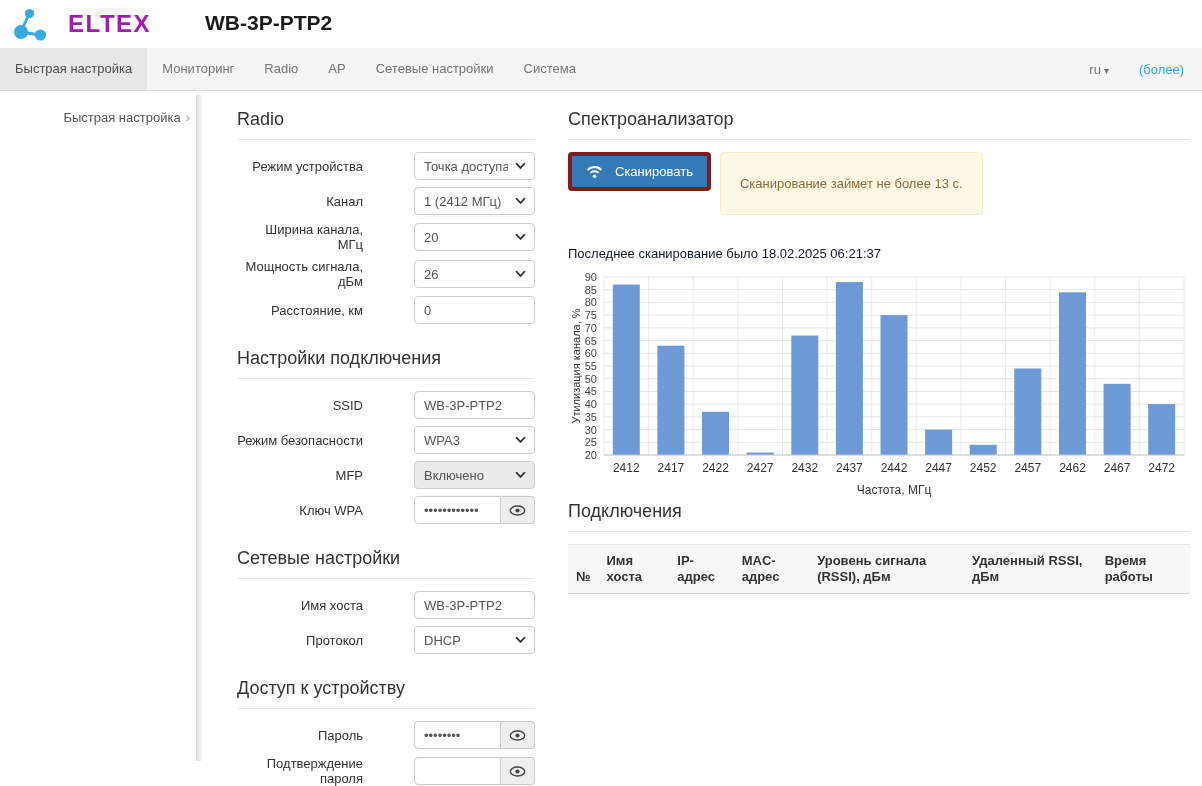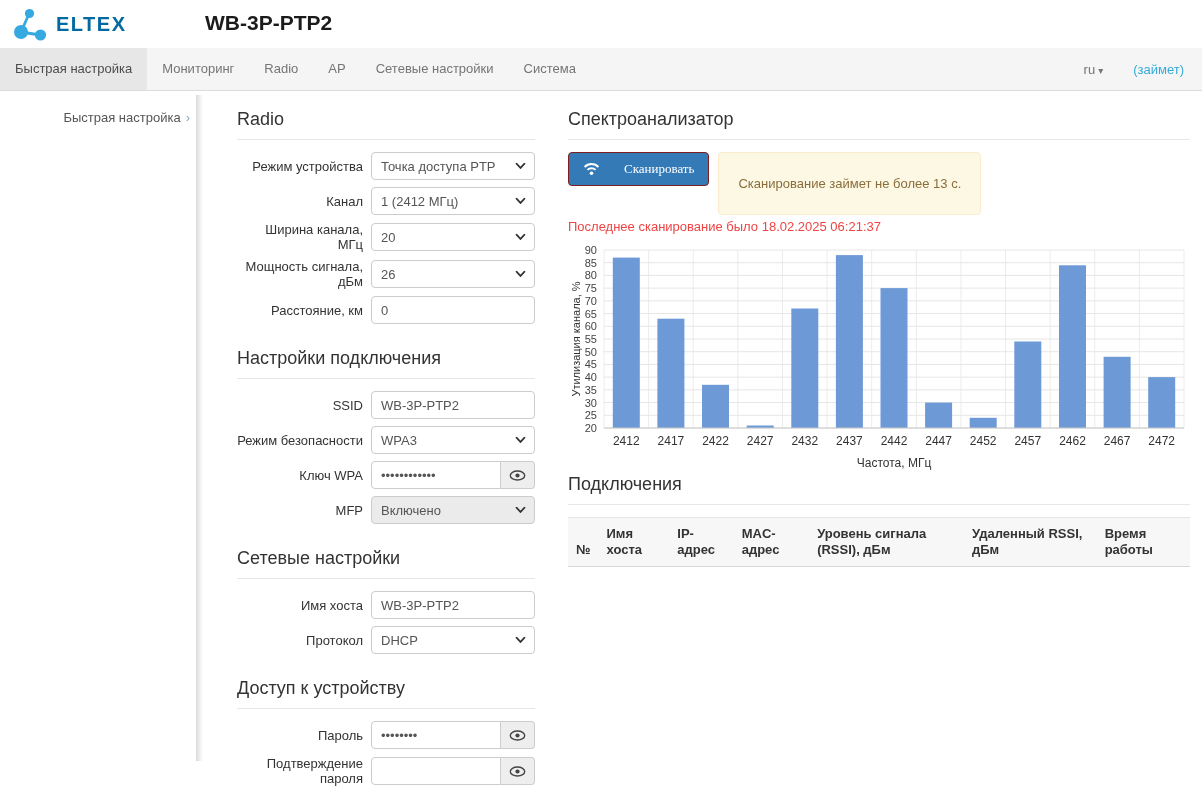--- a/index.html
+++ b/index.html
@@ -4,21 +4,21 @@
 <style>
   html,body{margin:0;padding:0;}
   body{
     width:1202px;height:786px;position:relative;overflow:hidden;
     background:#fff;color:#333;
     font-family:"Liberation Sans",sans-serif;
   }
   
   .header{position:absolute;top:0;left:0;right:0;height:48px;background:#fff;}
   .logo{position:absolute;left:12px;top:6px;display:flex;align-items:center;cursor:pointer;}
-  .logo-text{font-size:20px;font-weight:bold;color:#0369a1;letter-spacing:1.5px;line-height:34px;margin-left:8px;}
+  .logo-text{font-size:24px;font-weight:bold;color:#a21caf;letter-spacing:1.5px;line-height:34px;margin-left:20px;}
   .device-title{position:absolute;left:205px;top:11px;font-size:21px;font-weight:bold;color:#1b1b1b;}
   
   .navbar{position:absolute;top:48px;left:0;right:0;height:42px;background:#f5f5f5;border-bottom:1px solid #dcdcdc;display:flex;align-items:stretch;}
   .tab{padding:0 15px;line-height:42px;font-size:13px;color:#757575;cursor:pointer;white-space:nowrap;}
   .tab.active{background:#e7e7e7;color:#4d4d4d;}
   .nav-right{margin-left:auto;display:flex;align-items:center;padding-right:18px;gap:30px;font-size:13px;}
   .lang{color:#757575;cursor:pointer;}
   .caret{font-size:10px;color:#757575;margin-left:3px;}
   .logout{color:#35aad9;cursor:pointer;text-decoration:none;}
   
@@ -27,37 +27,37 @@
   .bc-chev{color:#8fa6b5;margin-left:5px;}
   .divider{position:absolute;left:196px;top:4px;height:666px;width:7px;
     background:linear-gradient(to right, rgba(0,0,0,0.14), rgba(0,0,0,0));}
   .form-col{position:absolute;left:237px;top:18px;width:298px;}
   .right-col{position:absolute;left:568px;top:18px;width:622px;}
   
   h2.section{font-size:18px;font-weight:normal;color:#333;margin:0 0 12px 0;padding:0 0 9px 0;border-bottom:1px solid #e6e6e6;}
   .form-section{margin-top:24px;}
   .form-section:first-child{margin-top:0;}
   
-  .form-row{display:flex;align-items:center;margin-bottom:7px;}
+  .form-row{display:flex;align-items:center;margin-bottom:7px;gap:43px;}
   .ctl-label{width:126px;flex:none;text-align:right;font-size:13px;color:#333;line-height:15px;margin-right:8px;}
   .ctl{flex:1;display:flex;min-width:0;}
   .input,.select{height:28px;box-sizing:border-box;border:1px solid #ccc;border-radius:4px;background:#fff;font-size:13px;color:#555;width:100%;}
   input.input{padding:0 9px;font-family:inherit;outline:none;}
   .select{position:relative;display:flex;align-items:center;padding:0 26px 0 9px;cursor:pointer;}
   .select .sel-val{overflow:hidden;white-space:nowrap;}
   .select .chev{position:absolute;right:8px;top:50%;transform:translateY(-50%);line-height:0;}
   .select.disabled{background:#ebebeb;}
   .group{display:flex;width:100%;}
   .group .input{border-top-right-radius:0;border-bottom-right-radius:0;min-width:0;}
   .addon{width:34px;height:28px;box-sizing:border-box;border:1px solid #ccc;border-left:none;border-radius:0 4px 4px 0;background:#eee;display:flex;align-items:center;justify-content:center;cursor:pointer;flex:none;}
   
   .scan-row{display:flex;align-items:flex-start;margin-top:12px;}
-  .btn-scan{display:inline-flex;align-items:center;gap:24px;background:#337ab7;border:1px solid #7f1d1d;color:#fff;font-size:13px;border-radius:4px;padding:8px 14px;cursor:pointer;font-family:Liberation Serif, serif;}
+  .btn-scan{display:inline-flex;align-items:center;gap:12px;background:#337ab7;border:4px solid #7f1d1d;color:#fff;font-size:13px;border-radius:4px;padding:8px 14px;cursor:pointer;font-family:Liberation Sans, sans-serif;}
   .alert{margin-left:9px;background:#fcf8e3;border:1px solid #faebcc;border-radius:4px;color:#8a6d3b;font-size:13px;padding:23px 19px;}
-  .last-scan{margin-top:4px;font-size:13px;color:#ef4444;}
+  .last-scan{margin-top:31px;font-size:13px;color:#0f172a;}
   #chart{margin-top:6px;}
   .conn-title{margin-top:14px;}
   table.conn{width:100%;border-collapse:collapse;margin-top:12px;}
   table.conn th{font-size:13px;color:#333;text-align:left;vertical-align:bottom;padding:8px;background:#f7f7f7;border-top:1px solid #e4e4e4;border-bottom:1px solid #d8d8d8;font-weight:bold;line-height:16px;}
 </style>
 </head>
 <body>
 
 <div class="header">
   <div class="logo">
@@ -81,21 +81,21 @@
       <div class="tab">Мониторинг</div>
       <div class="tab">Radio</div>
       <div class="tab">AP</div>
       <div class="tab">Сетевые настройки</div>
       <div class="tab">Система</div>
     </div>
   <div class="nav-right">
     <span class="lang">
       <span>ru</span><span class="caret">▾</span>
     </span>
-    <a class="logout">(займет)</a>
+    <a class="logout">(более)</a>
   </div>
 </div>
 
 <div class="content">
   <div class="breadcrumb">
     <span>Быстрая настройка</span><span class="bc-chev">›</span>
   </div>
   <div class="divider"></div>
 
   <div id="form-col" class="form-col">
@@ -158,48 +158,48 @@
           <label class="ctl-label">SSID</label>
           <div class="ctl">
             <input type="text" class="input" value="WB-3P-PTP2" style="">
           </div>
         </div>
         <div class="form-row">
           <label class="ctl-label">Режим безопасности</label>
           <div class="ctl">
             <div class="select">
               <span class="sel-val">WPA3</span>
+              <span class="chev"><svg width="11" height="7" viewBox="0 0 11 7">
+                  <path d="M1.5 1.2 L5.5 5.4 L9.5 1.2" stroke="#333" stroke-width="1.7" fill="none" stroke-linecap="round"></path>
+                </svg></span>
+            </div>
+          </div>
+        </div>
+        <div class="form-row">
+          <label class="ctl-label">MFP</label>
+          <div class="ctl">
+            <div class="select disabled">
+              <span class="sel-val">Включено</span>
               <span class="chev"><svg width="11" height="7" viewBox="0 0 11 7">
                   <path d="M1.5 1.2 L5.5 5.4 L9.5 1.2" stroke="#333" stroke-width="1.7" fill="none" stroke-linecap="round"></path>
                 </svg></span>
             </div>
           </div>
         </div>
         <div class="form-row">
           <label class="ctl-label">Ключ WPA</label>
           <div class="ctl">
             <div class="group">
               <input type="text" class="input" value="••••••••••••" style="">
               <span class="addon">
                 <svg width="17" height="11" viewBox="0 0 17 11">
                   <ellipse cx="8.5" cy="5.5" rx="7.2" ry="4.5" fill="none" stroke="#444" stroke-width="1.4"></ellipse>
                   <circle cx="8.5" cy="5.5" r="2.1" fill="#444"></circle>
                 </svg>
               </span>
-            </div>
-          </div>
-        </div>
-        <div class="form-row">
-          <label class="ctl-label">MFP</label>
-          <div class="ctl">
-            <div class="select disabled">
-              <span class="sel-val">Включено</span>
-              <span class="chev"><svg width="11" height="7" viewBox="0 0 11 7">
-                  <path d="M1.5 1.2 L5.5 5.4 L9.5 1.2" stroke="#333" stroke-width="1.7" fill="none" stroke-linecap="round"></path>
-                </svg></span>
             </div>
           </div>
         </div>
       </div>
       <div class="form-section">
         <h2 class="section">Сетевые настройки</h2>
         <div class="form-row">
           <label class="ctl-label">Имя хоста</label>
           <div class="ctl">
             <input type="text" class="input" value="WB-3P-PTP2" style="">

